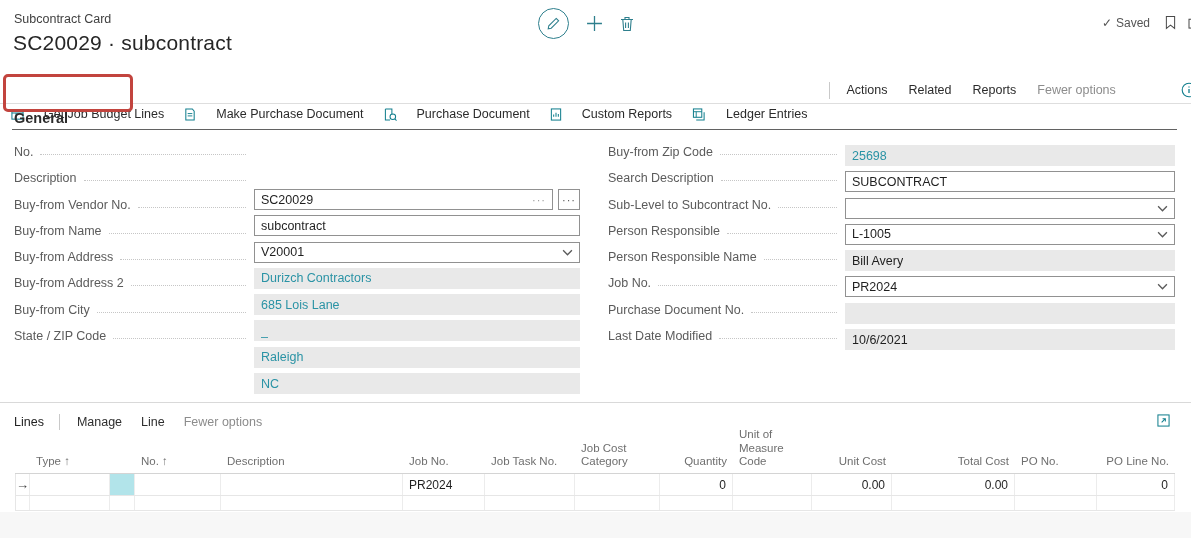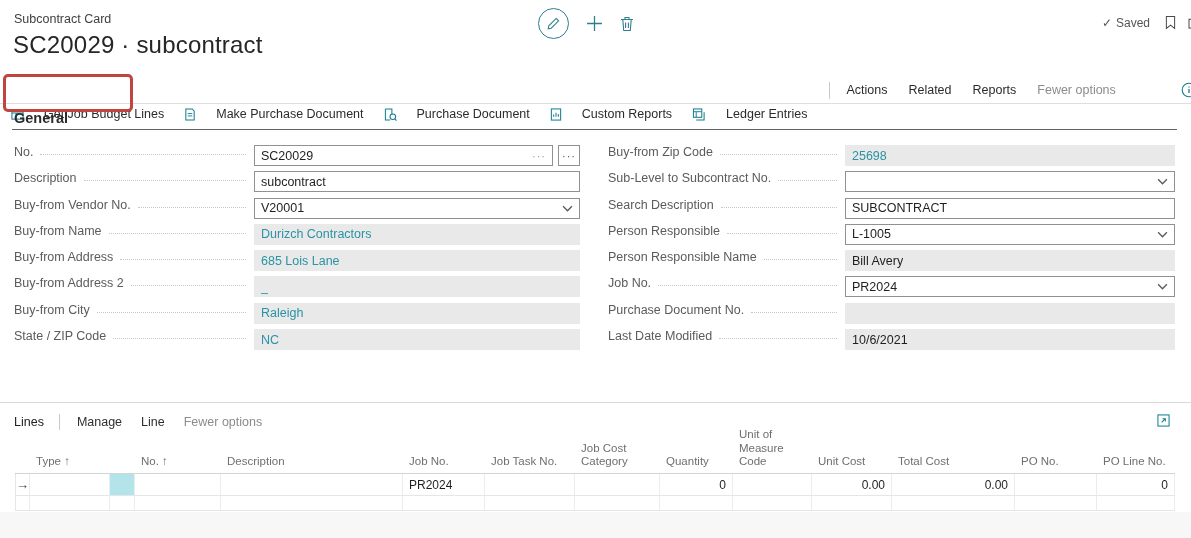--- a/index.html
+++ b/index.html
@@ -1,21 +1,21 @@
 <!DOCTYPE html>
 <html><head>
 <meta charset="utf-8">
 <style>
   html,body{margin:0;padding:0;background:#fff;}
   .app{position:relative;width:1191px;height:538px;background:#ffffff;overflow:hidden;
        font-family:"Liberation Sans",sans-serif;font-size:12.5px;color:#333;padding-left:42px;}
 
   
   .caption{position:absolute;left:14px;top:12px;font-size:12.5px;color:#404040;}
-  .title{position:absolute;left:13px;top:31px;font-size:24px;color:#262626;letter-spacing:.2px;}
+  .title{position:absolute;left:13px;top:31px;font-size:21px;color:#262626;letter-spacing:.2px;}
   .top-actions{position:absolute;left:538px;top:8px;display:flex;align-items:center;gap:17px;color:#2e7f8d;}
   .pencil-btn{width:29px;height:29px;border:1px solid #2e7f8d;border-radius:50%;
               display:flex;align-items:center;justify-content:center;cursor:pointer;}
   .icon-btn{display:flex;align-items:center;justify-content:center;cursor:pointer;}
   .save-area{position:absolute;right:6px;top:15px;display:flex;align-items:center;gap:15px;color:#555;}
   .saved{display:flex;align-items:center;gap:4px;font-size:12px;color:#555;}
   .win-icons{display:flex;align-items:center;gap:12px;color:#4a4a4a;}
 
   
   .toolbar{position:absolute;left:0;top:77px;width:1191px;height:26px;display:flex;align-items:center;
@@ -33,21 +33,21 @@
   
   .section-title{position:absolute;left:14px;top:110px;font-size:14.5px;font-weight:700;color:#2b2b2b;cursor:pointer;}
   .section-rule{position:absolute;left:12px;top:129px;width:1165px;height:1px;background:#626262;}
   .form-col{position:absolute;display:flex;flex-direction:column;}
   .left-col{left:14px;top:145px;width:566px;}
   .right-col{left:608px;top:145px;width:567px;}
   .field-row{display:flex;align-items:flex-start;height:26.3px;}
   .f-label{color:#5b5b5b;white-space:nowrap;}
   .f-leader{flex:1;margin:0 8px 0 7px;border-bottom:1px dotted #c6c6c6;height:9px;min-width:10px;}
   .f-region{display:flex;align-items:center;flex:none;}
-  .region-l{width:326px;}
+  .region-l{width:326px;margin-top:44px;}
   .region-r{width:330px;}
   .ctl{height:21px;display:flex;align-items:center;box-sizing:border-box;}
   .ctl-input{flex:1;background:#fff;border:1px solid #919191;padding:0 6px;overflow:hidden;}
   .ctl-ro{flex:1;background:#e9e9e9;padding:0 7px;overflow:hidden;}
   .val{white-space:nowrap;overflow:hidden;color:#1f1f1f;}
   .link{color:#2a93a5;cursor:pointer;}
   .idots{margin-left:auto;color:#9a9a9a;letter-spacing:1px;font-size:11px;}
   .assist-btn{width:22px;height:21px;margin-left:5px;border:1px solid #919191;background:#fff;flex:none;
               display:flex;align-items:center;justify-content:center;color:#555;font-size:11px;
               letter-spacing:1px;box-sizing:border-box;cursor:pointer;}
@@ -60,21 +60,21 @@
   .tab-sep{width:1px;height:16px;background:#c9c9c9;margin-right:17px;}
   .lines-menu-item{margin-right:19px;color:#2e2e2e;cursor:pointer;}
   .lines-fewer{color:#8c8c8c;}
   .lines-expand{position:absolute;left:1157px;top:414px;color:#117e8d;cursor:pointer;}
 
   .table{position:absolute;left:15px;top:444px;width:1160px;font-size:12px;}
   .tgrid{display:grid;grid-template-columns:15px 80px 25px 86px 182px 82px 90px 85px 73px 79px 80px 123px 82px 78px;}
   .t-head{align-items:end;padding-bottom:4px;border-bottom:1px solid #d4d4d4;color:#6f6f6f;
           font-size:11.5px;line-height:1.18;height:30px;box-sizing:border-box;}
   .th{padding:0 6px;overflow:hidden;cursor:pointer;}
-  .th.r{}
+  .th.r{text-align:right;}
   .t-row{border-bottom:1px solid #e6e6e6;background:#fff;}
   .t-row.r1{height:21px;}
   .t-row.r2{height:14px;}
   .td{border-right:1px solid #ececec;padding:0 6px;display:flex;align-items:center;overflow:hidden;
       color:#1f1f1f;box-sizing:border-box;}
   .td:first-child{border-left:1px solid #e6e6e6;justify-content:center;padding:0;color:#444;font-size:13px;}
   .td.r{justify-content:flex-end;}
   .td.sel{background:#b2e4ea;}
   .bottom-strip{position:absolute;left:0;top:512px;width:1191px;height:26px;background:#f7f7f7;}
 </style>
@@ -280,39 +280,39 @@
       <div class="field-row">
         <span class="f-label">Buy-from Zip Code</span>
         <div class="f-leader"></div>
         <div class="f-region region-r">
           <div class="ctl ctl-ro">
             <span class="val link">25698</span>
           </div>
         </div>
       </div>
       <div class="field-row">
+        <span class="f-label">Search Description</span>
+        <div class="f-leader"></div>
+        <div class="f-region region-r">
+          <div class="ctl ctl-input">
+            <span class="val">SUBCONTRACT</span>
+          </div>
+        </div>
+      </div>
+      <div class="field-row">
         <span class="f-label">Sub-Level to Subcontract No.</span>
         <div class="f-leader"></div>
         <div class="f-region region-r">
           <div class="ctl ctl-input">
             <span class="val"></span>
             <span class="chev">
               <svg width="11" height="7" viewBox="0 0 10 6">
                 <polyline points="1,1 5,5 9,1" fill="none" stroke="currentColor" stroke-width="1.2"></polyline>
               </svg>
             </span>
-          </div>
-        </div>
-      </div>
-      <div class="field-row">
-        <span class="f-label">Search Description</span>
-        <div class="f-leader"></div>
-        <div class="f-region region-r">
-          <div class="ctl ctl-input">
-            <span class="val">SUBCONTRACT</span>
           </div>
         </div>
       </div>
       <div class="field-row">
         <span class="f-label">Person Responsible</span>
         <div class="f-leader"></div>
         <div class="f-region region-r">
           <div class="ctl ctl-input">
             <span class="val">L-1005</span>
             <span class="chev">

